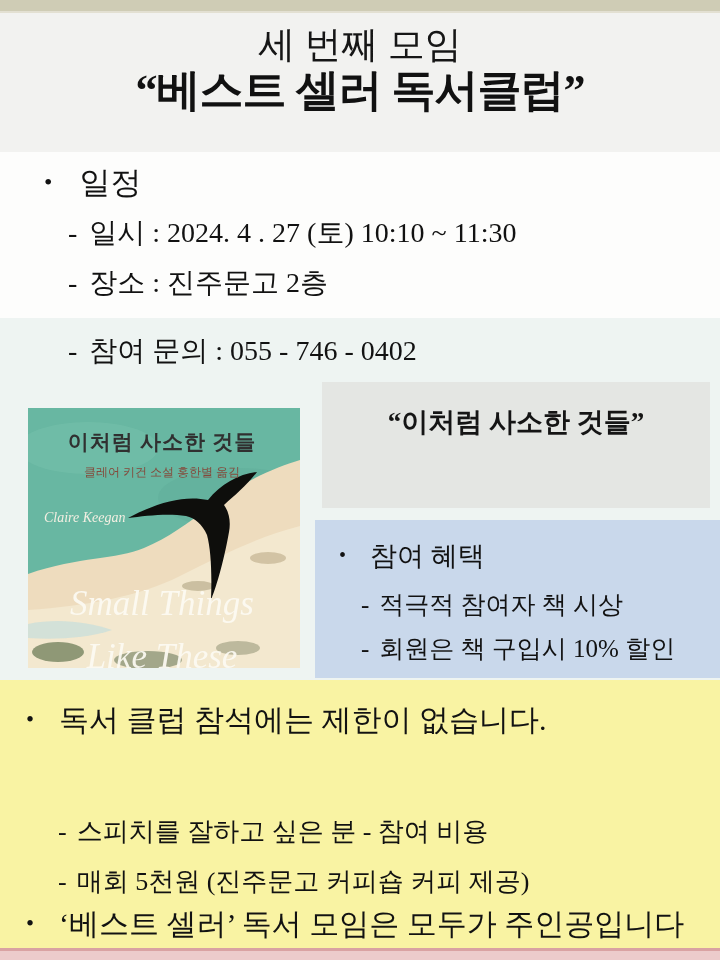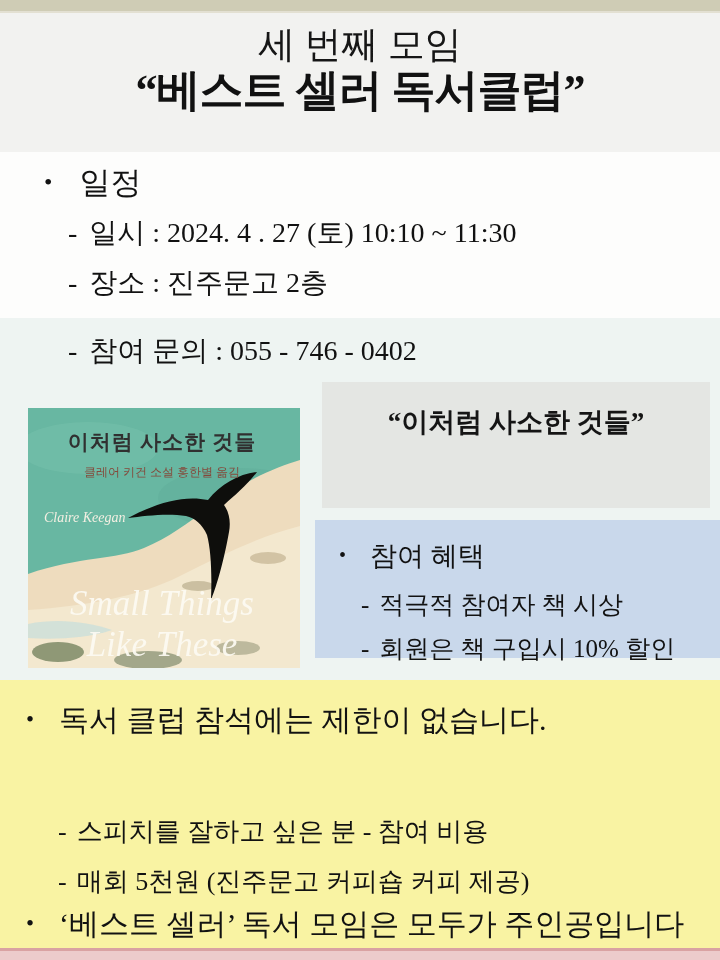--- a/index.html
+++ b/index.html
@@ -34,30 +34,30 @@
   .cover svg { position:absolute; left:0; top:0; }
   .cover-title { position:absolute; left:0; top:20px; width:100%; text-align:center;
     font-size:21px; font-weight:bold; color:#303030; letter-spacing:1px; }
   .cover-byline { position:absolute; left:0; top:56px; width:100%; text-align:center;
     font-size:12px; color:#84493b; }
   .cover-author { position:absolute; left:16px; top:102px; font-size:14px;
     font-style:italic; color:#f3efe2; }
   .cover-en { position:absolute; left:0; width:100%; text-align:center;
     font-style:italic; font-size:35px; color:rgba(252,250,242,0.93); line-height:1; }
   .cover-en1 { top:178px; }
-  .cover-en2 { top:219px; }
+  .cover-en2 { top:231px; }
   
   .info-box { position:absolute; left:322px; top:230px; width:388px; height:126px;
     background:#e4e6e3; }
   .info-title { position:absolute; left:0; top:22px; width:100%; text-align:center;
     font-size:27px; font-weight:bold; color:#151515; }
   .info-author { position:absolute; left:58px; top:72px; font-size:27px; white-space:nowrap; }
   .info-author::before { content:"•"; font-size:20px; margin-right:24px; vertical-align:3px; }
   
-  .benefits-box { position:absolute; left:315px; top:368px; width:405px; height:138px;
+  .benefits-box { position:absolute; left:315px; top:368px; width:405px; height:158px;
     background:#c9d8eb; }
   .benefits-box .bh { position:absolute; left:24px; top:18px; font-size:27px; white-space:nowrap; }
   .benefits-box .bh::before { content:"•"; font-size:20px; margin-right:24px; vertical-align:3px; }
   .benefits-box .bd { position:absolute; left:46px; font-size:25px; white-space:nowrap; }
   .benefits-box .bd::before { content:"-"; margin-right:10px; }
   .pos-ben0 { top:68px; }
   .pos-ben1 { top:112px; }
   
   .notes { position:absolute; left:0; top:680px; width:720px; height:268px;
     background:#f9f3a3; }

